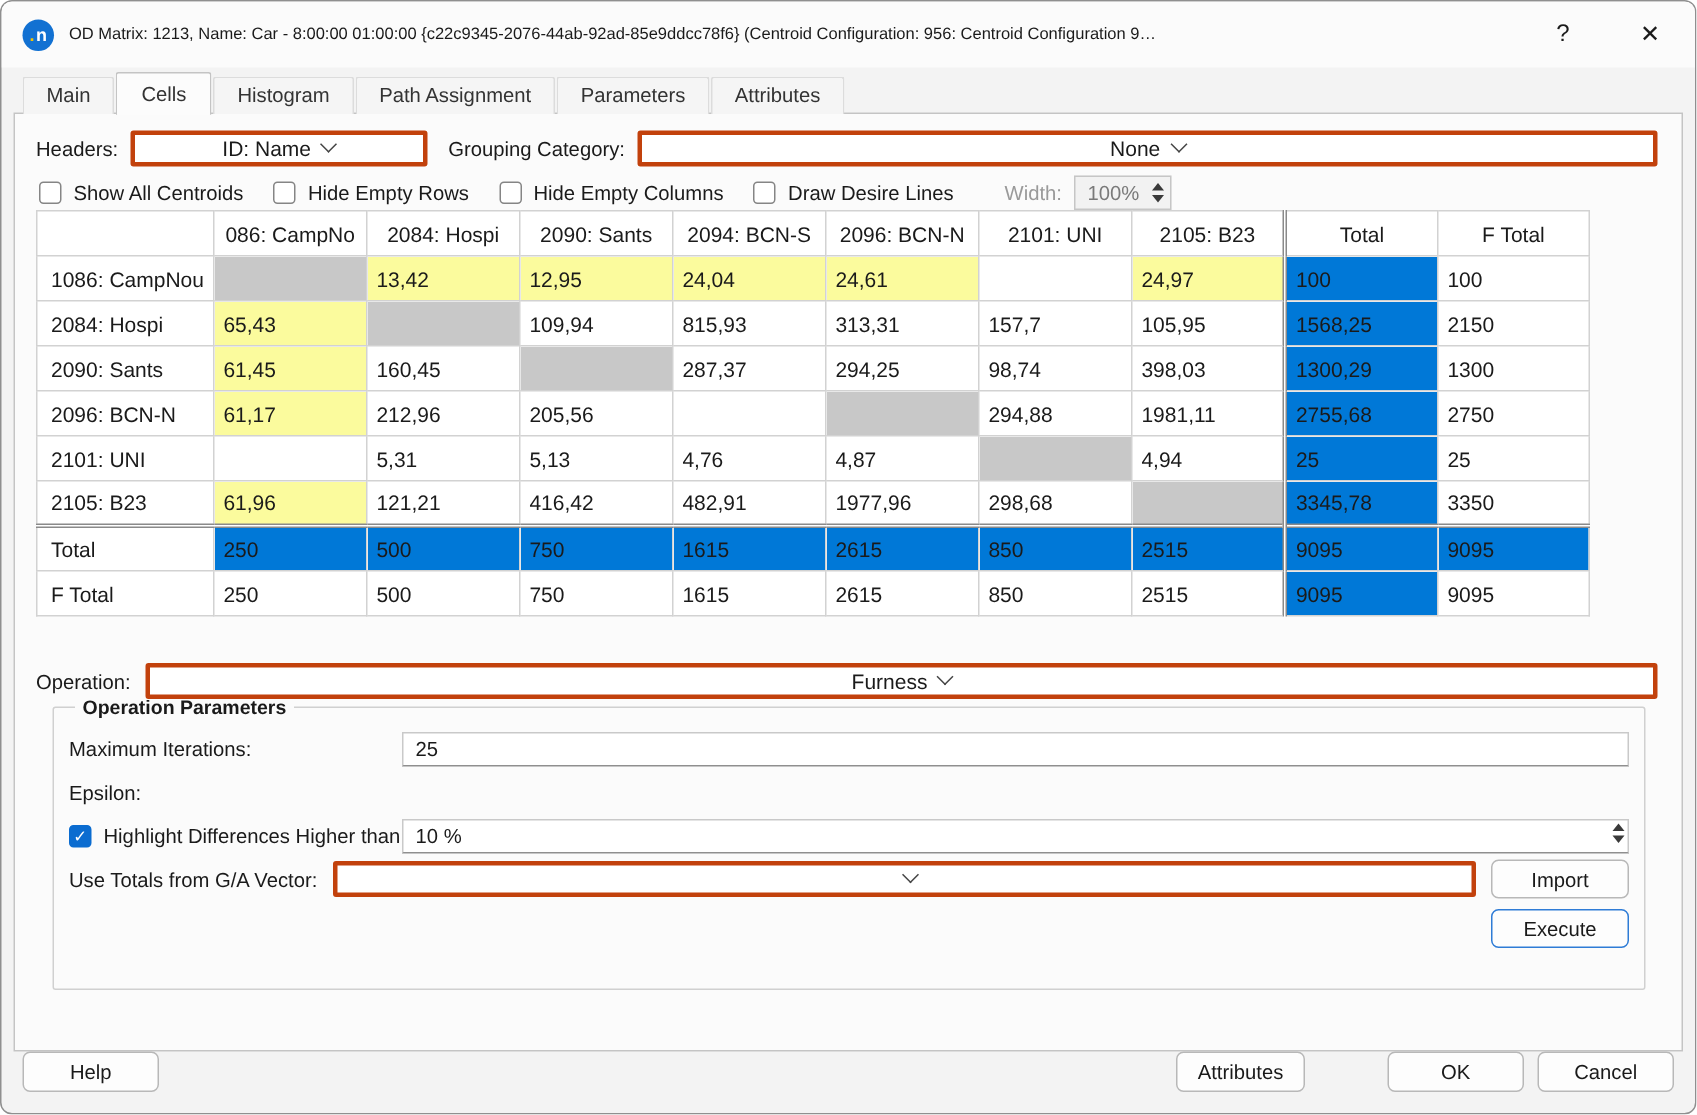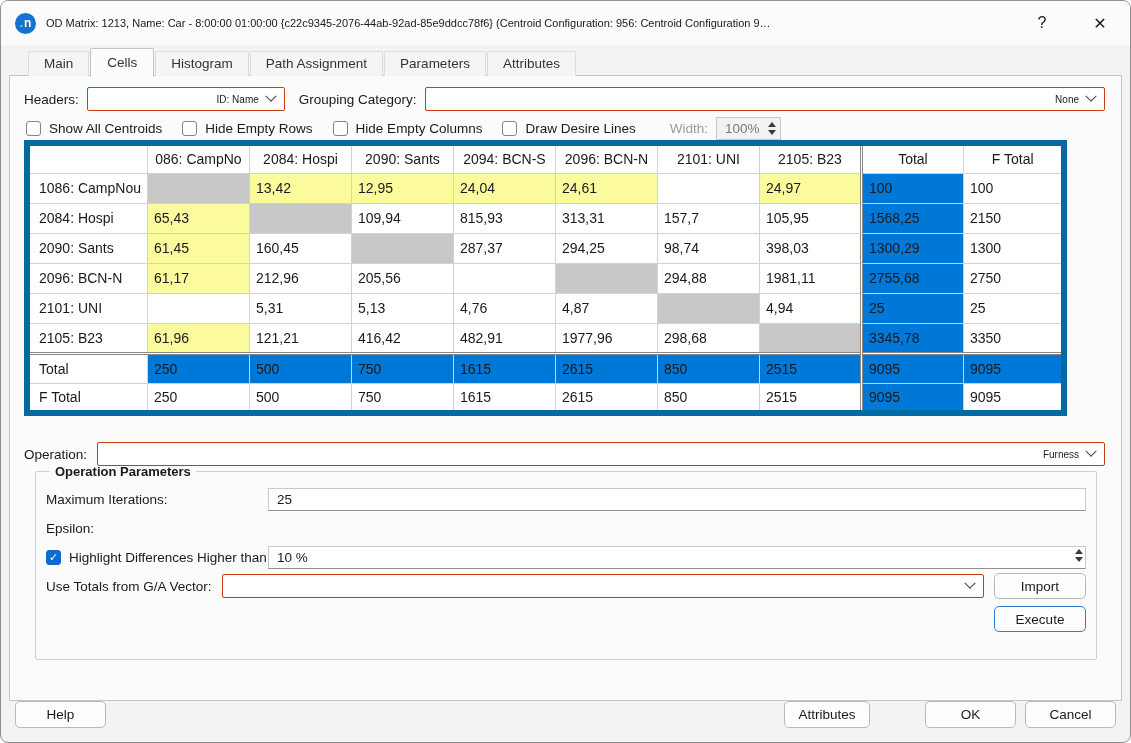--- a/index.html
+++ b/index.html
@@ -20,38 +20,38 @@
             display:flex;align-items:center;justify-content:center;
             font-size:12px;font-weight:bold;margin-right:10px;flex:0 0 auto;}
   .app-icon .dot{color:#f4c400;margin-right:1px;font-size:12px;}
   .title-text{font-size:11px;white-space:nowrap;overflow:hidden;}
   .tb-btn{position:absolute;top:7px;width:32px;height:30px;display:flex;align-items:center;
           justify-content:center;font-size:16px;color:#1a1a1a;cursor:default;border-radius:4px;}
   .tb-help{right:72px;}
   .tb-close{right:14px;}
 
   
-  .tabbar{position:absolute;top:48px;left:27px;height:27px;display:flex;align-items:flex-end;z-index:3;}
+  .tabbar{position:absolute;top:48px;left:14px;height:27px;display:flex;align-items:flex-end;z-index:3;}
   .tab{font-size:13.5px;color:#333;background:#f5f5f5;border:1px solid #dcdcdc;
        border-bottom:none;padding:4px 15px 5px 15px;margin-right:1px;border-radius:2px 2px 0 0;}
   .tab.active{background:#fcfcfc;border:1px solid #c4c4c4;border-bottom:1px solid #fcfcfc;
        padding:6px 16px 6px 16px;margin-bottom:-1px;font-size:13.5px;}
 
   
   .tabframe{position:absolute;top:74px;left:8px;width:1113px;height:626px;
             border:1px solid #c4c4c4;background:#fbfbfb;}
 
   .row-headers{position:absolute;top:11px;left:14px;right:16px;height:24px;
                display:flex;align-items:center;}
   .lbl{font-size:13.5px;white-space:nowrap;}
   .lbl.disabled{color:#9a9a9a;}
 
-  .combo{height:24px;background:#fff;border:1px solid #c2410c;border-radius:2px;
-         display:flex;align-items:center;justify-content:flex-end;
-         padding:0 9px;font-size:10px;}
+  .combo{height:24px;background:#fff;border:3px solid #c2410c;border-radius:2px;
+         display:flex;align-items:center;justify-content:center;
+         padding:0 9px;font-size:14px;}
   .chev{width:8px;height:8px;border-right:1.6px solid #444;border-bottom:1.6px solid #444;
         transform:rotate(45deg) translate(-2px,-2px);flex:0 0 auto;margin-left:8px;}
   .combo-headers{width:198px;margin-left:8px;}
   .combo-grouping{flex:1;margin-left:8px;}
 
   .row-checks{position:absolute;top:41px;left:16px;right:16px;height:22px;
               display:flex;align-items:center;}
   .cbgroup{display:flex;align-items:center;gap:8px;margin-right:20px;}
   .cb{width:15px;height:15px;border:1px solid #858585;border-radius:3px;background:#fff;
       display:flex;align-items:center;justify-content:center;flex:0 0 auto;}
@@ -62,21 +62,21 @@
   .spinfield{display:flex;align-items:center;gap:8px;border:1px solid #c6c6c6;
              background:#f2f2f2;padding:0 4px 0 8px;color:#7a7a7a;font-size:13.5px;height:23px;}
   .spin{display:flex;flex-direction:column;justify-content:center;gap:3px;}
   .tri-up{width:0;height:0;border-left:4px solid transparent;border-right:4px solid transparent;
           border-bottom:5px solid #3a3a3a;}
   .tri-down{width:0;height:0;border-left:4px solid transparent;border-right:4px solid transparent;
           border-top:5px solid #3a3a3a;}
 
   
   .matrix{position:absolute;top:64px;left:14px;border-collapse:collapse;table-layout:fixed;
-          background:#fff;border:6px solid #0369a1;font-size:14px;}
+          background:#fff;border:1px solid #0369a1;font-size:14px;}
   .matrix th,.matrix td{border:1px solid #d2d2d2;height:30px;padding:0 6px;text-align:left;
           font-weight:400;overflow:hidden;white-space:nowrap;}
   .matrix thead th{text-align:center;}
   .matrix th.rowhead{text-align:left;padding-left:9px;background:#fff;}
   .matrix td.c-g{background:var(--cell-gray);}
   .matrix td.c-y{background:var(--cell-yellow);}
   .matrix td.c-b{background:var(--accent-blue);}
   .matrix tr.first-total > *{border-top:3px double #8a8a8a;}
   .matrix tr > *:nth-child(9){border-left:3px double #8a8a8a;}
 

